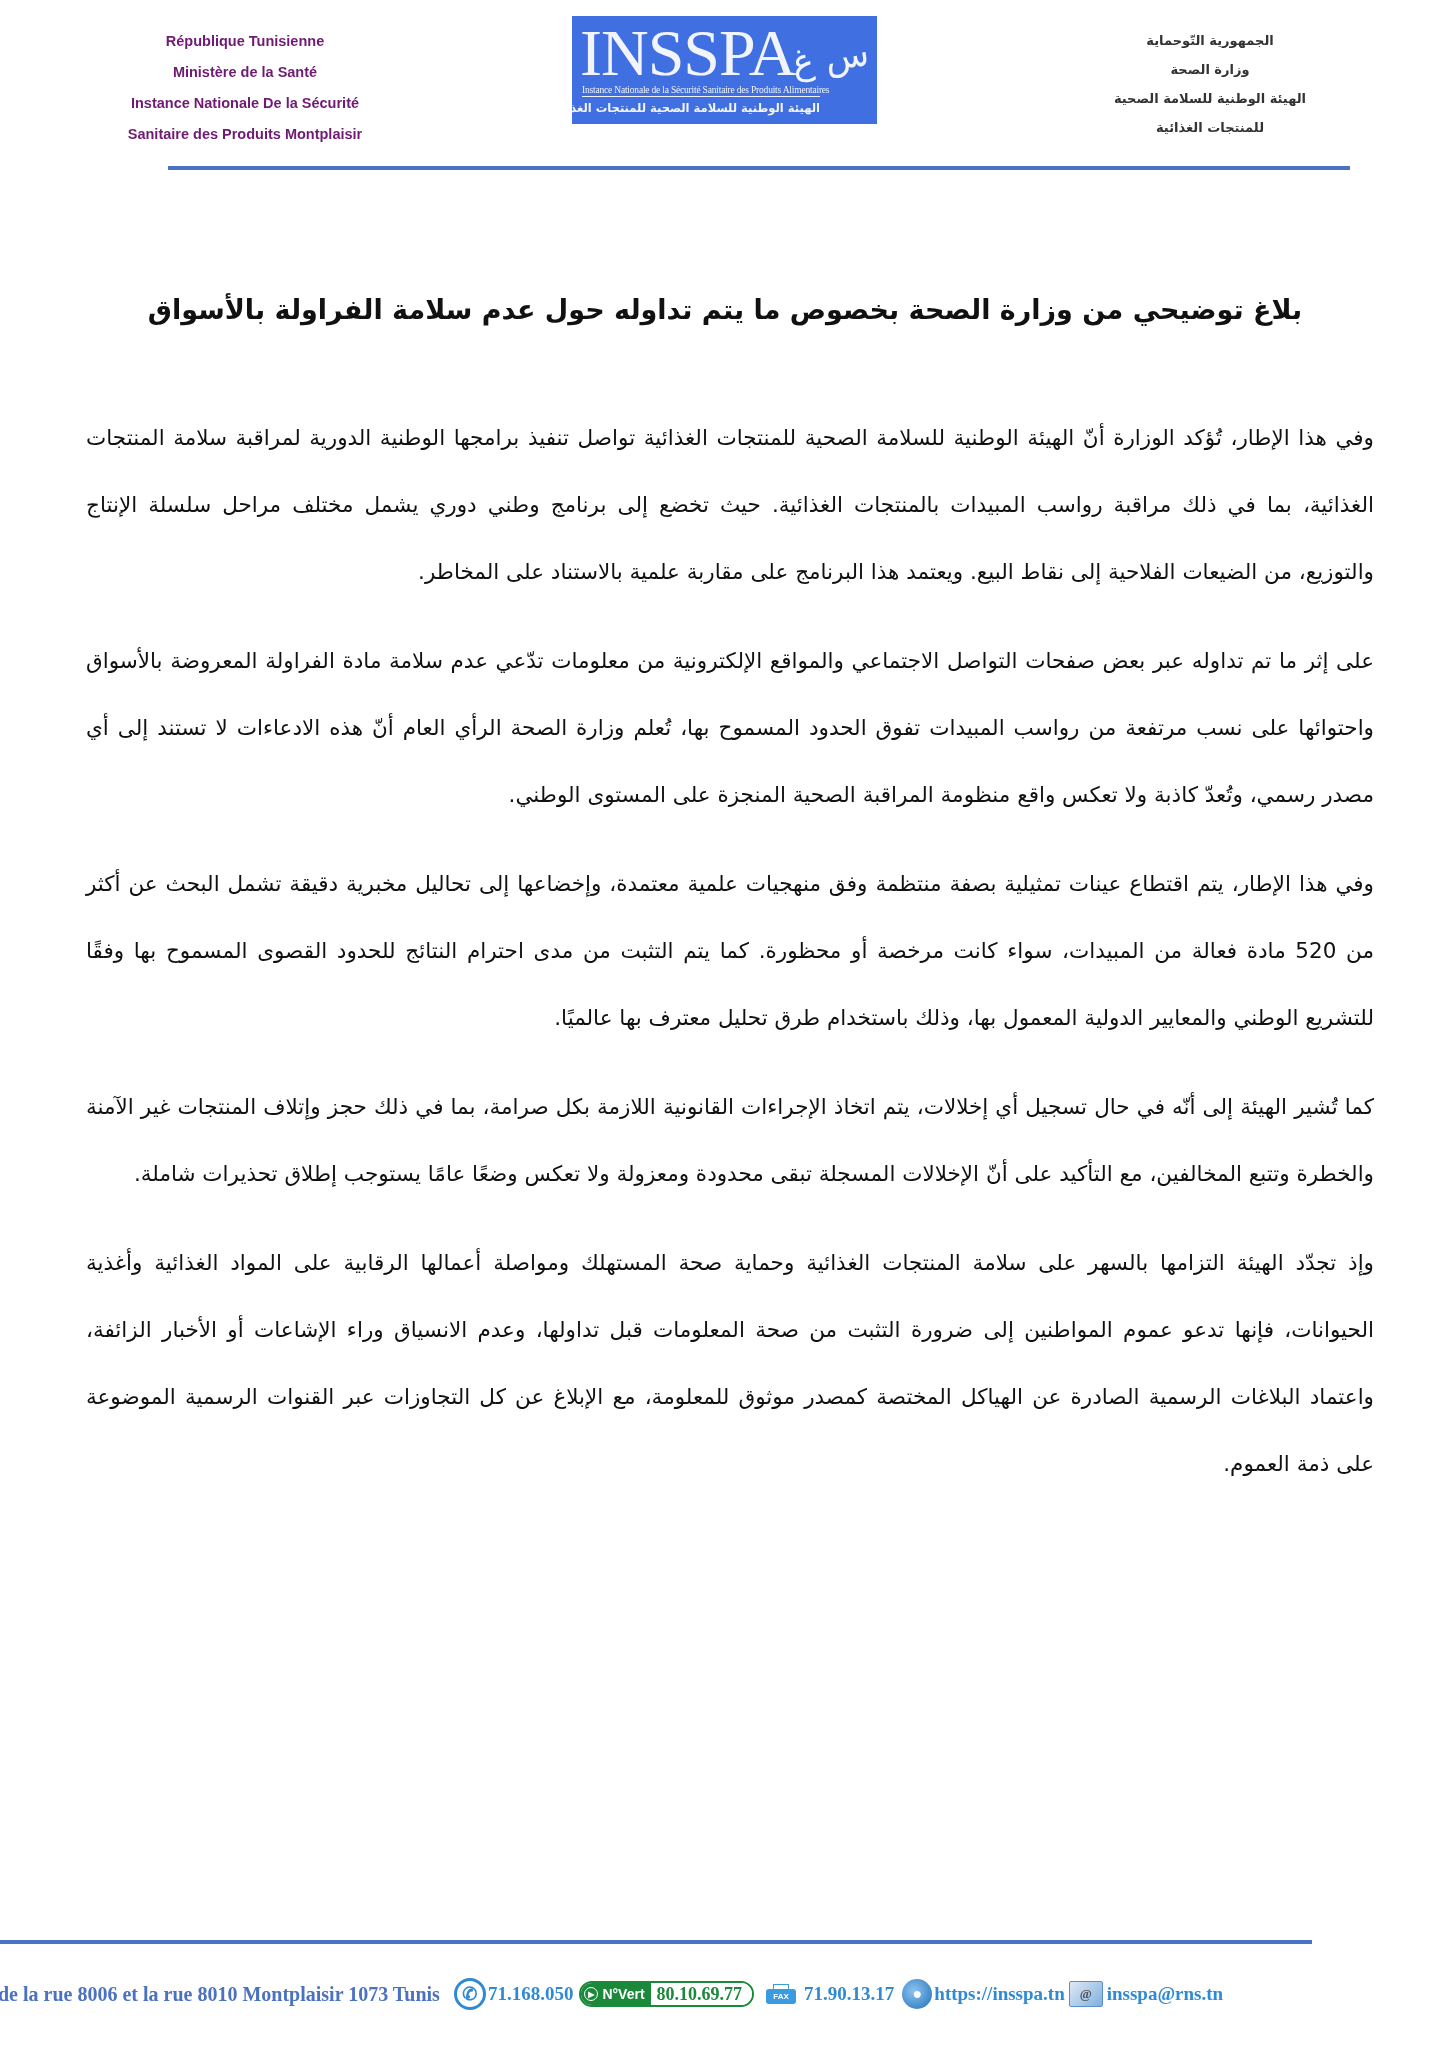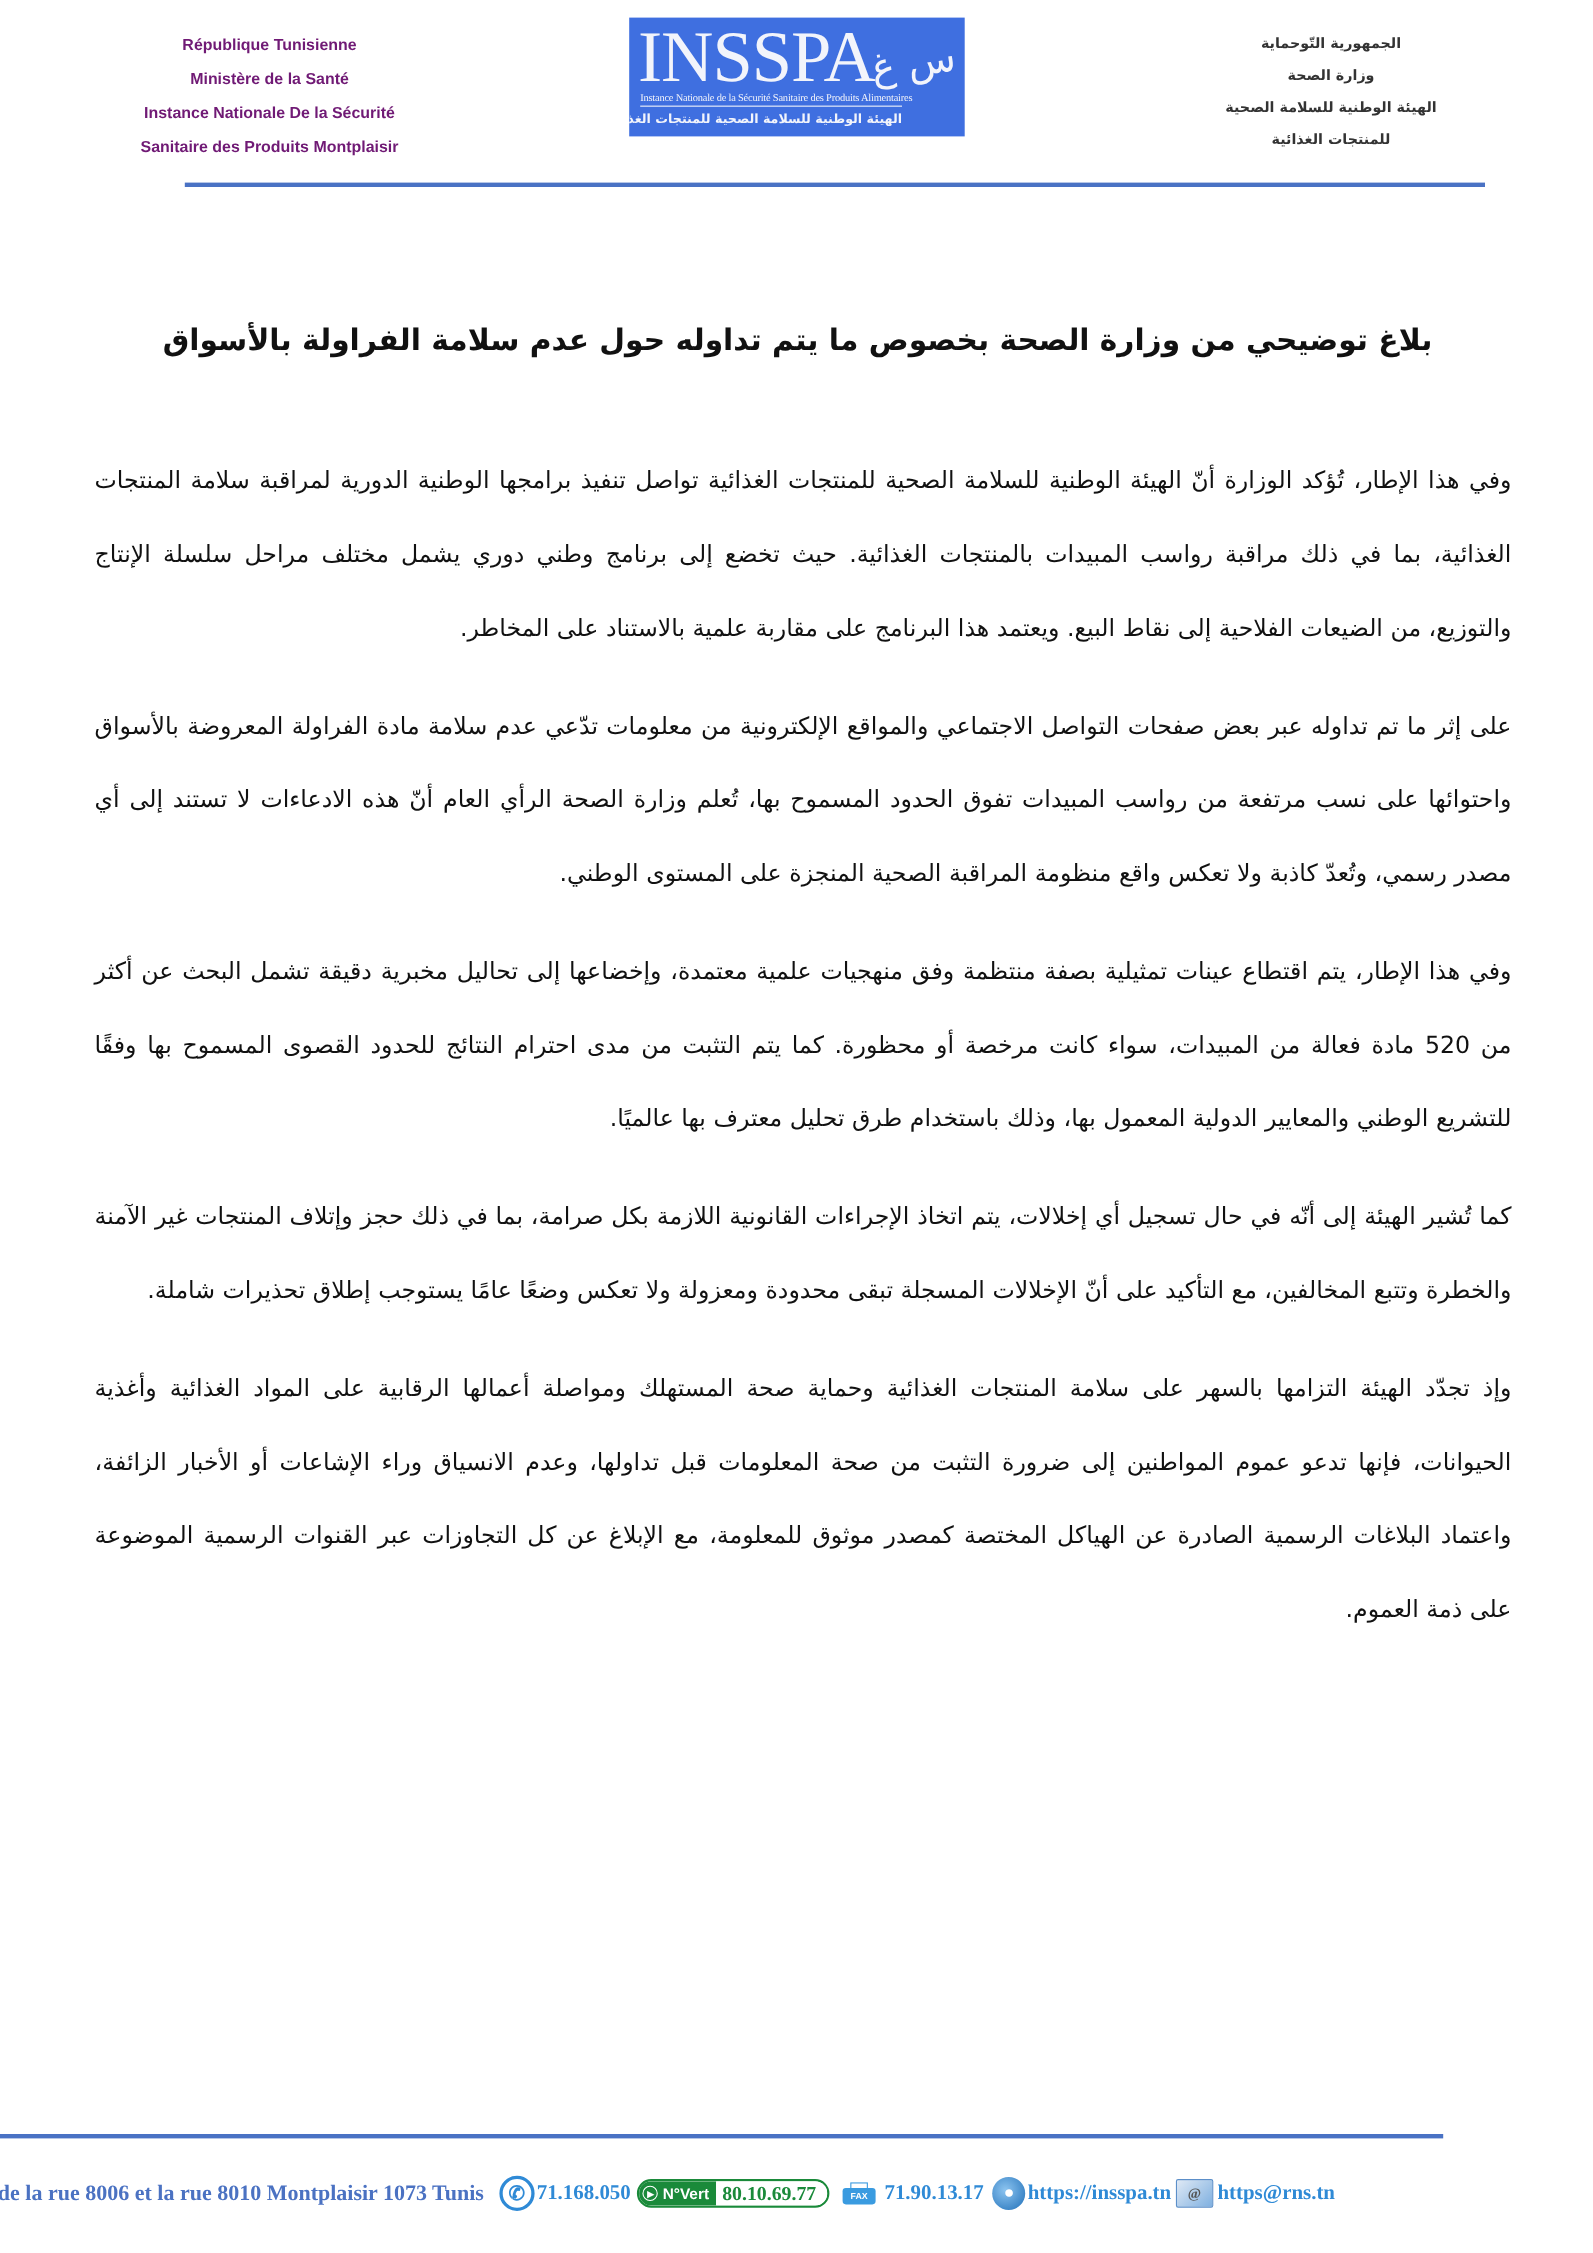--- a/index.html
+++ b/index.html
@@ -86,14 +86,14 @@
     <span class="num">80.10.69.77</span>
   </span>
   <span class="icon fax-ic">
     <span class="paper"></span>
     <span class="base">FAX</span>
   </span>
   <span class="fax-num">71.90.13.17</span>
   <span class="icon globe-ic">●</span>
   <span class="web">https://insspa.tn</span>
   <span class="icon mail-ic">@</span>
-  <span class="mail">https@rns.tn</span>
+  <span class="mail">insspa@rns.tn</span>
 </div>
 
 </body></html>

